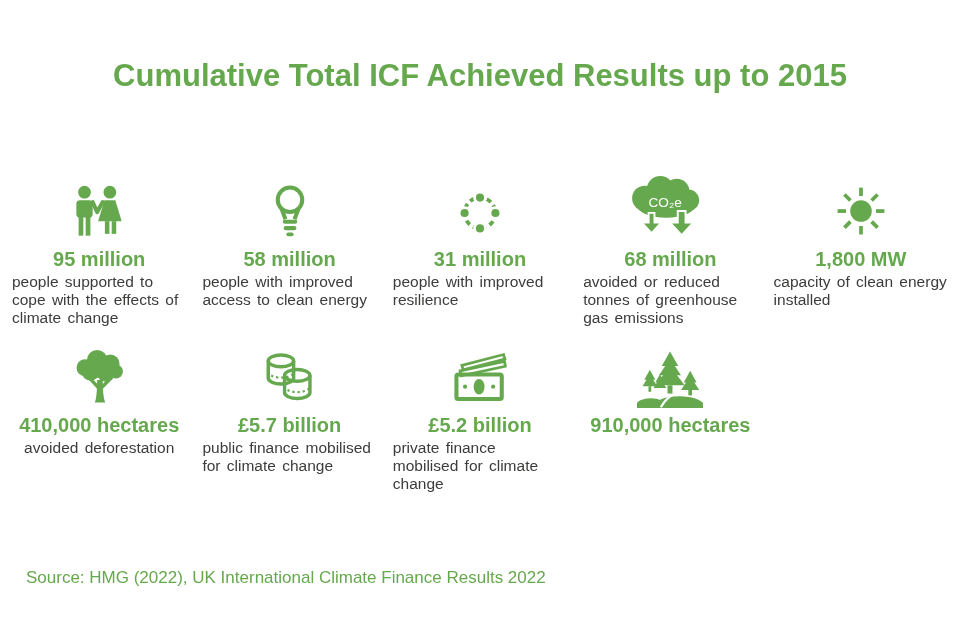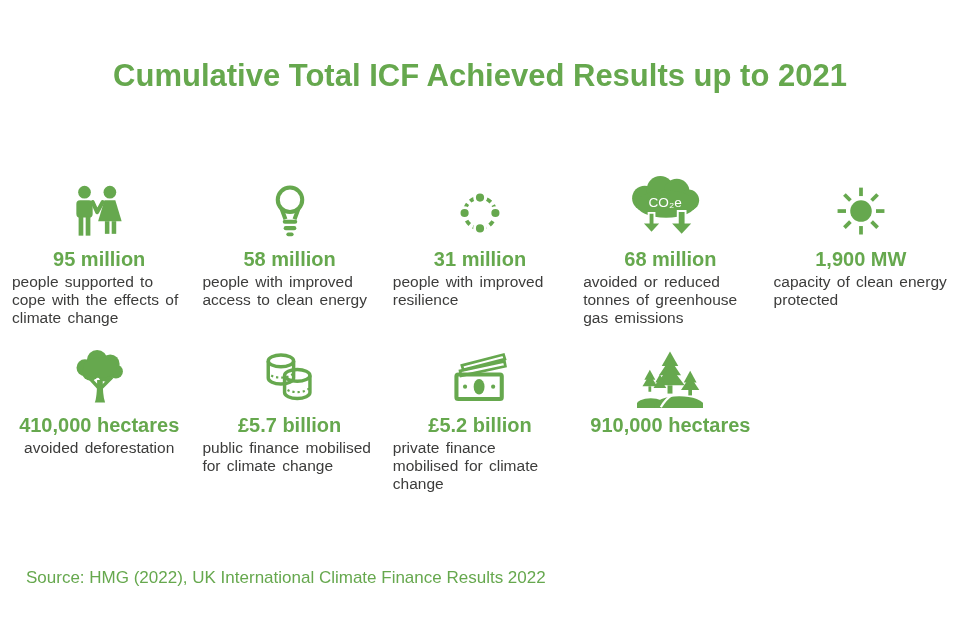--- a/index.html
+++ b/index.html
@@ -57,21 +57,21 @@
   }
   svg { display:block; }
   .g-fill { fill:#66a84e; }
   .g-stroke { stroke:#66a84e; fill:none; }
 </style>
 </head>
 <body>
 
 <div class="page">
 
-  <div class="title">Cumulative Total ICF Achieved Results up to 2021</div>
+  <div class="title">Cumulative Total ICF Achieved Results up to 2015</div>
 
   <div class="row row1">
 
     <div class="stat">
       <div class="icon-box">
         <svg width="66" height="58" viewBox="0 0 72 64">
           <circle class="g-fill" cx="20" cy="9" r="7"></circle>
           <rect class="g-fill" x="11" y="18" width="18" height="19" rx="4"></rect>
           <rect class="g-fill" x="13.5" y="36" width="5.2" height="21"></rect>
           <rect class="g-fill" x="21.3" y="36" width="5.2" height="21"></rect>
@@ -140,22 +140,22 @@
             <line x1="32" y1="47" x2="32" y2="56"></line>
             <line x1="7" y1="31" x2="16" y2="31"></line>
             <line x1="48" y1="31" x2="57" y2="31"></line>
             <line x1="14.3" y1="13.3" x2="20.7" y2="19.7"></line>
             <line x1="43.3" y1="42.3" x2="49.7" y2="48.7"></line>
             <line x1="14.3" y1="48.7" x2="20.7" y2="42.3"></line>
             <line x1="43.3" y1="19.7" x2="49.7" y2="13.3"></line>
           </g>
         </svg>
       </div>
-      <div class="stat-value">1,900 MW</div>
-      <div class="stat-label">capacity of clean energy protected</div>
+      <div class="stat-value">1,800 MW</div>
+      <div class="stat-label">capacity of clean energy installed</div>
     </div>
 
   </div>
 
   <div class="row row2">
 
     <div class="stat">
       <div class="icon-box">
         <svg width="62" height="60" viewBox="0 0 64 64">
           <path class="g-stroke" d="M33,44 L20,30 M33,44 L46,31" stroke-width="3.6"></path>

